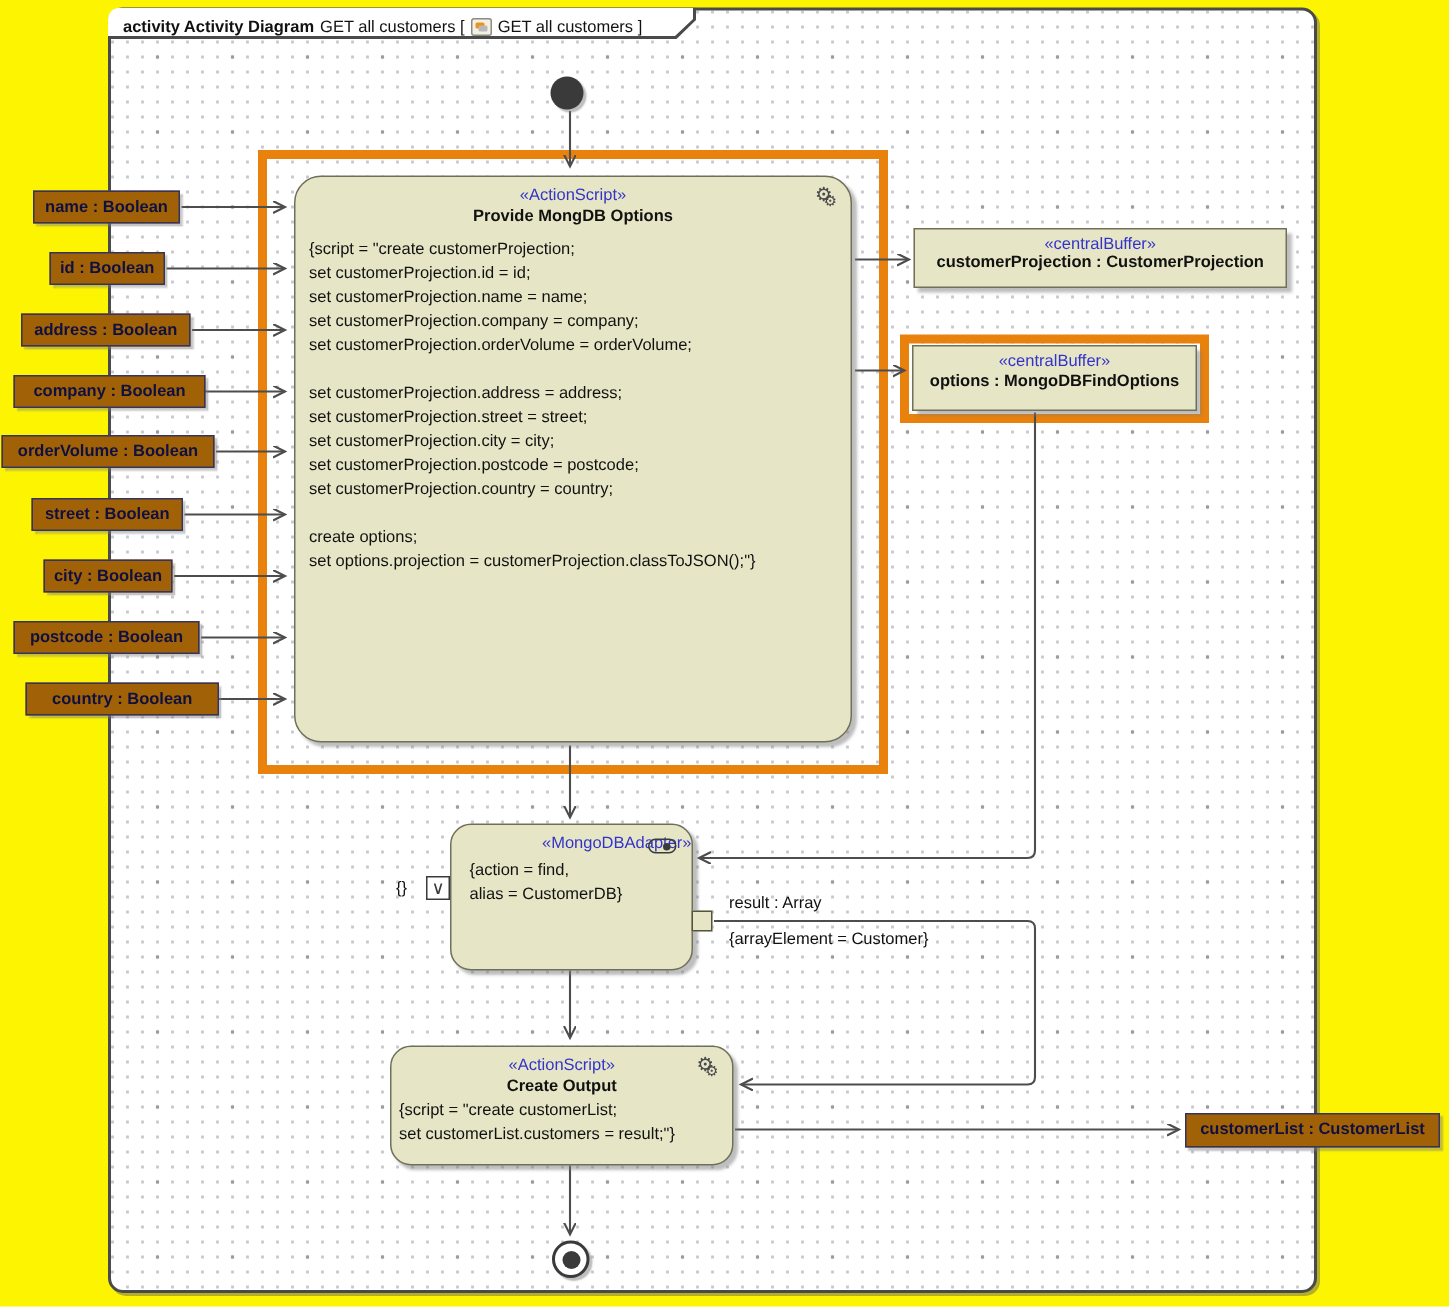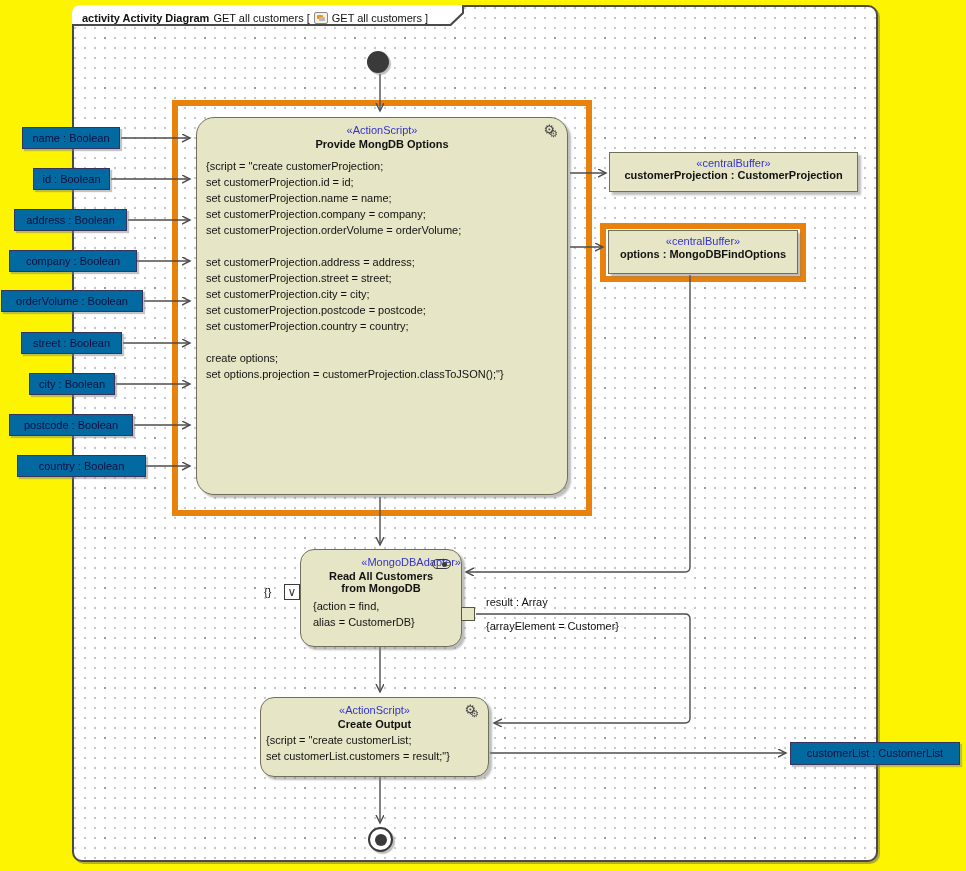--- a/index.html
+++ b/index.html
@@ -81,24 +81,24 @@
     border:1.5px solid #3a3a3a; border-radius:5px;
     display:flex; align-items:center;
   }
   .adapter-dot { width:5px; height:5px; border-radius:50%; background:#3a3a3a; margin-left:9px; }
   
   .buffer { text-align:center; }
   .buffer .stereotype { padding-top:4px; }
   
   .param {
     position:absolute; z-index:4; height:22px;
-    background:#0369a1;
+    background:#a16207;
     border:1px solid #34345E;
     box-shadow:2px 2px 1px rgba(125,125,125,.45);
-    font-weight:normal; color:#101040;
+    font-weight:bold; color:#101040;
     text-align:center; line-height:20px;
     white-space:nowrap;
   }
   
   .initial-node {
     position:absolute; z-index:4; left:367px; top:51px; width:22px; height:22px;
     background:#3a3a3a; border-radius:50%;
     box-shadow:2px 2px 1px rgba(125,125,125,.5);
   }
   .final-node {
@@ -201,22 +201,20 @@
   <span class="node-title" style="margin-top:0;">customerProjection : CustomerProjection</span>
 </div>
 
 <div class="node buffer" style="left:608px; top:230px; width:190px; height:44px;">
   <span class="stereotype">«centralBuffer»</span>
   <span class="node-title" style="margin-top:1px;">options : MongoDBFindOptions</span>
 </div>
 
 <div class="node action" style="left:300px; top:549px; width:162px; height:98px; border-radius:14px;">
   <span class="stereotype" style="text-align:right; padding-left:14px;margin-left:24px;">«MongoDBAdapter»</span>
-  <span class="node-title">Read All Customers
-from MongoDB</span>
   <div class="script" style="padding:4px 6px 0 12px;">{action = find,
 alias = CustomerDB}</div>
   <span class="adapter-icon">
       <span class="adapter-dot"></span>
     </span>
 </div>
 
 <div class="brace-label">{}</div>
 <div class="value-pin"><span>∨</span></div>
 

